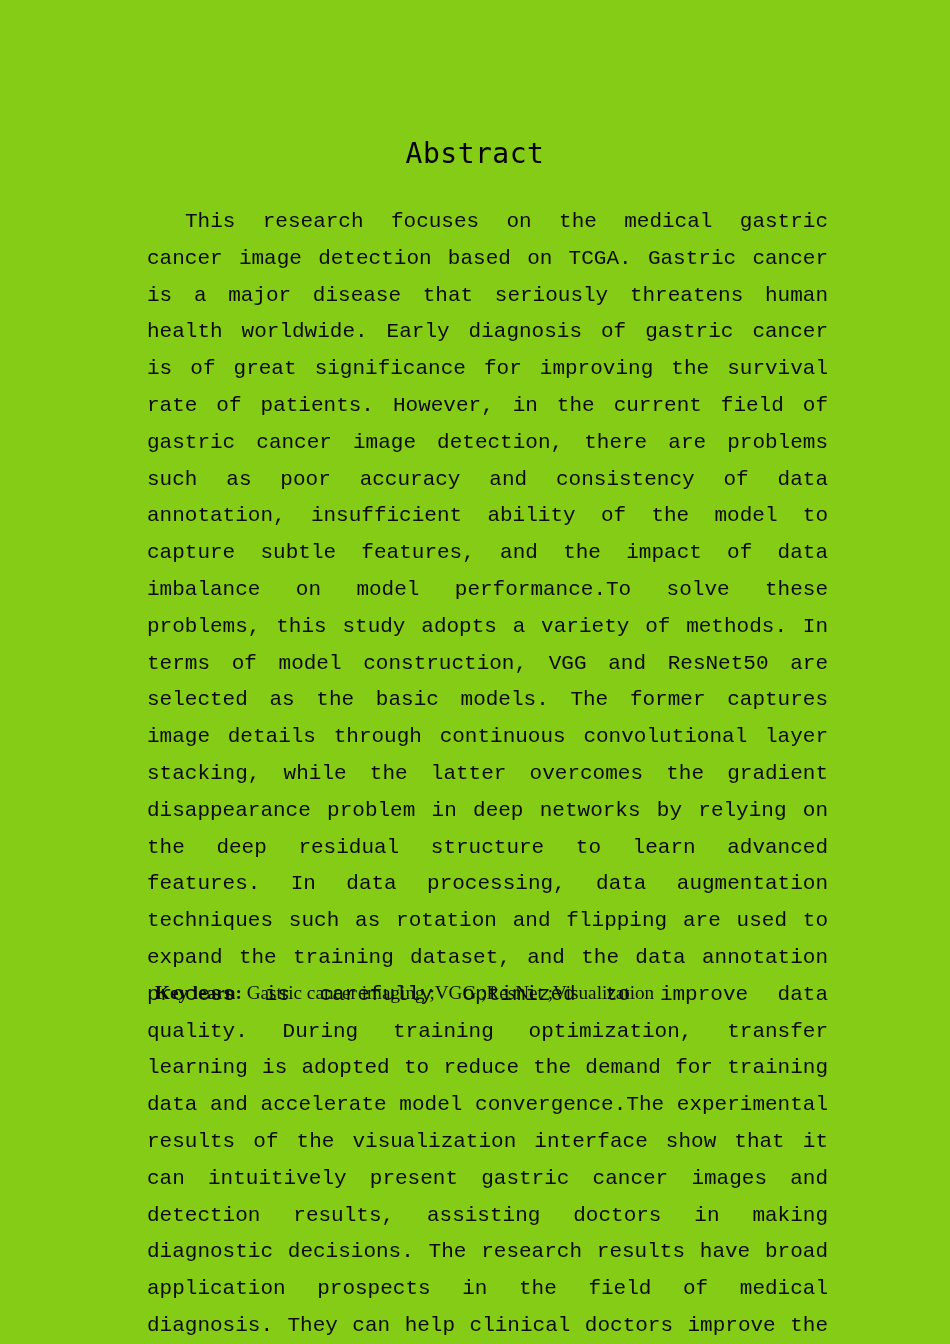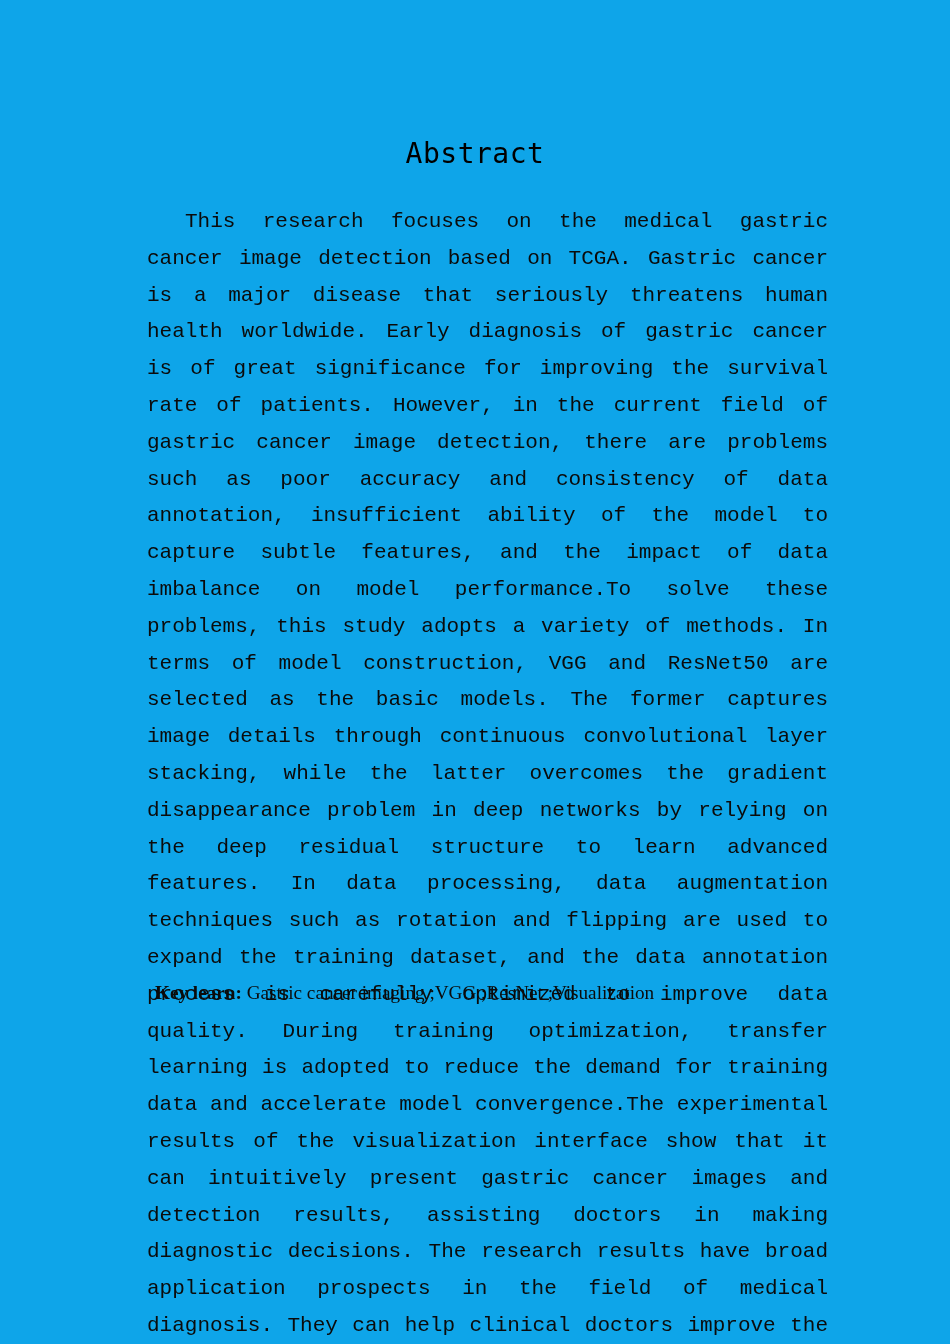--- a/index.html
+++ b/index.html
@@ -11,21 +11,21 @@
     width: 950px;
     height: 1344px;
     font-family: "Liberation Serif", "DejaVu Serif", serif;
     color: #000000;
     -webkit-font-smoothing: antialiased;
   }
   .page {
     position: relative;
     width: 950px;
     height: 1344px;
-    background: #0ea5e9;
+    background: #84cc16;
     overflow: hidden;
   }
   .page-title {
     position: absolute;
     top: 118px;
     left: 0;
     width: 950px;
     text-align: center;
     font-family: "DejaVu Sans Mono", "Liberation Mono", monospace;
     font-size: 28px;

